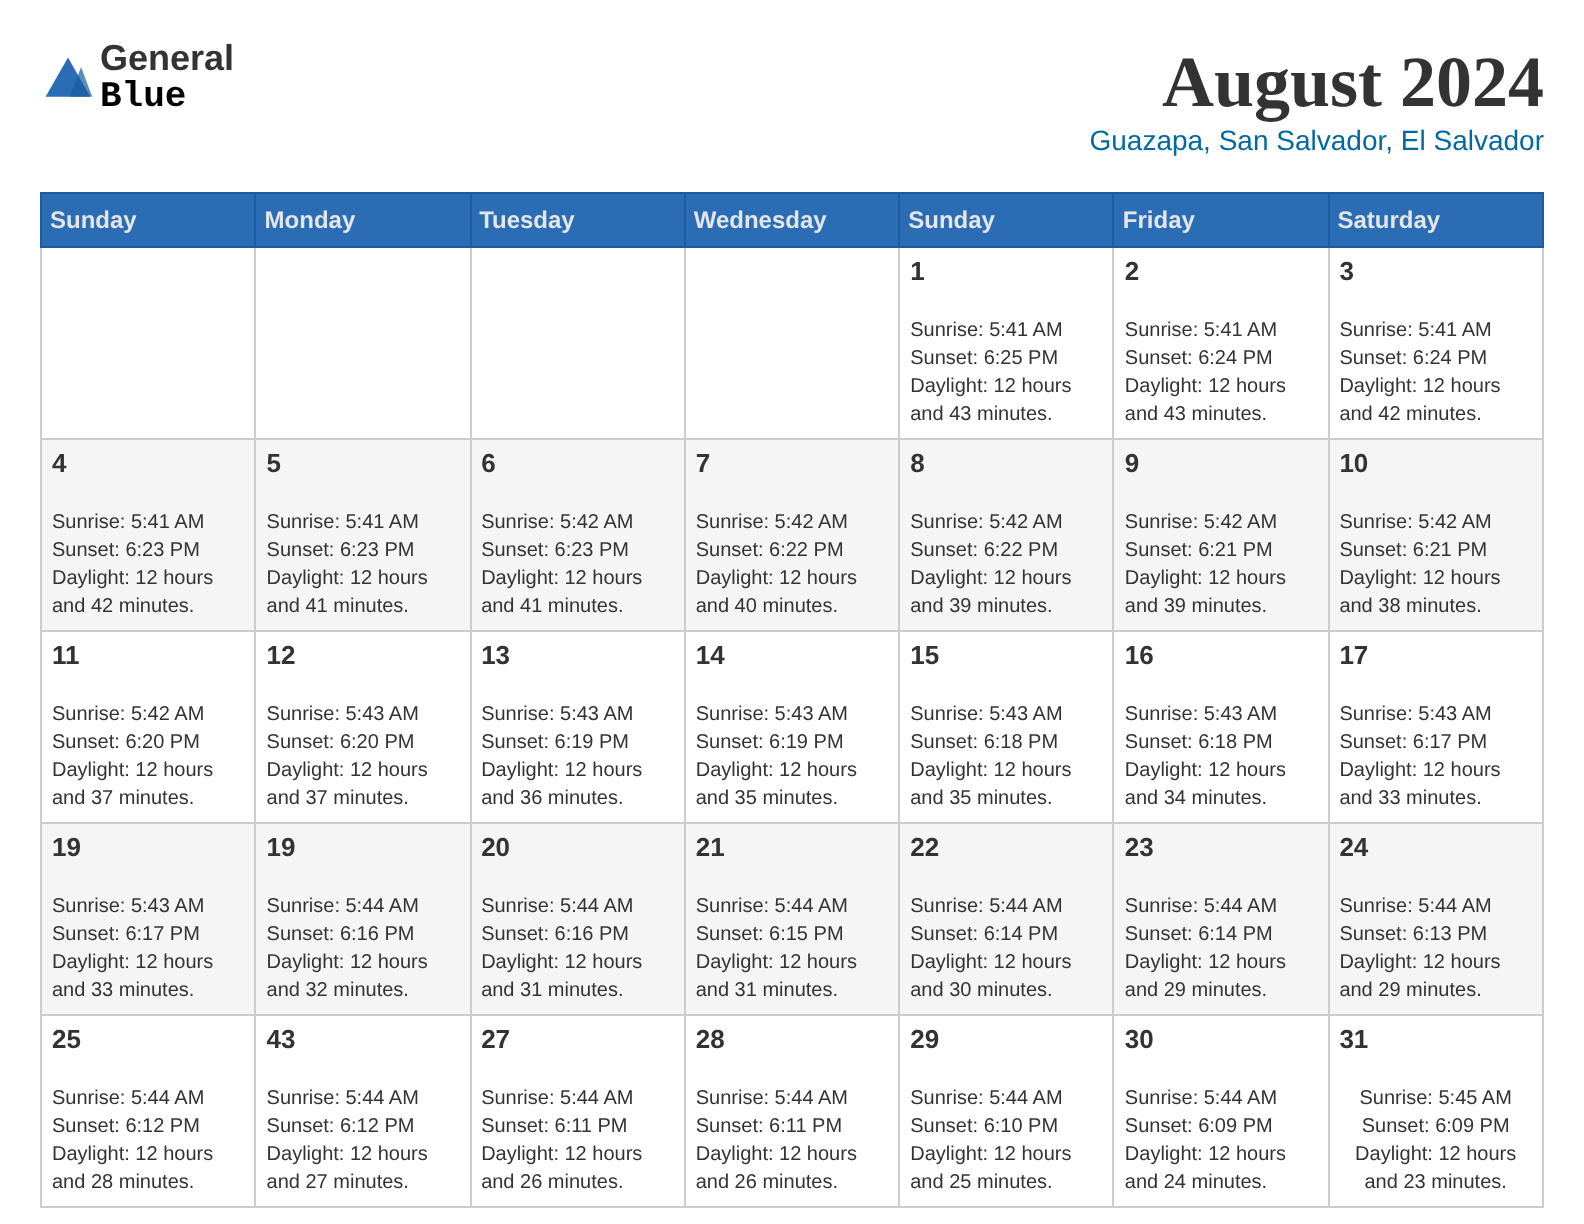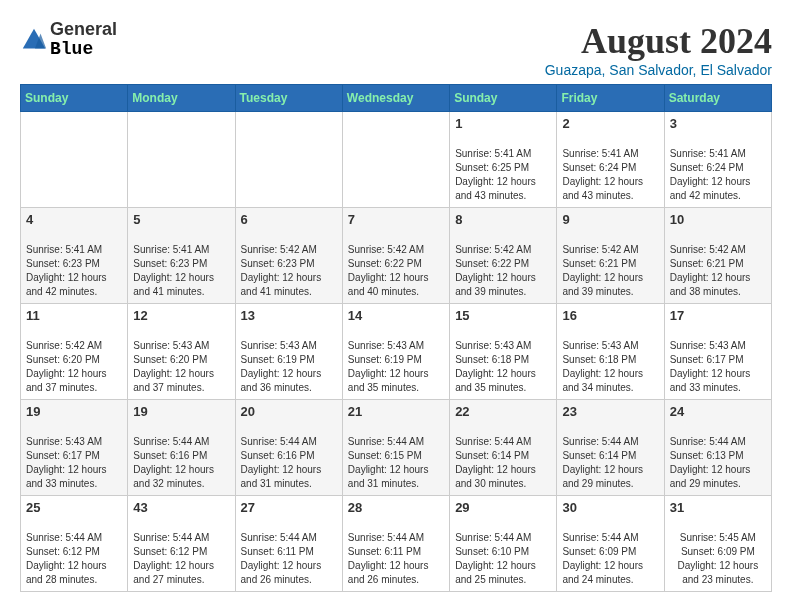--- a/index.html
+++ b/index.html
@@ -7,21 +7,21 @@
       font-family: Arial, sans-serif;
       background: #fff;
       width: 792px;
       min-height: 612px;
       padding: 20px;
     }
     .header {
       display: flex;
       justify-content: space-between;
       align-items: flex-start;
-      margin-bottom: 6px;
+      margin-bottom: 18px;
     }
     .logo {
       display: flex;
       align-items: center;
     }
     .logo-text {
       font-size: 18px;
       font-weight: bold;
       line-height: 1.1;
     }
@@ -45,21 +45,21 @@
       font-size: 14px;
       color: #0369a1;
     }
     table {
       width: 100%;
       border-collapse: collapse;
       table-layout: fixed;
     }
     thead th {
       background: #2a6db5;
-      color: #86efac;
+      color: #e5e5e5;
       font-size: 12px;
       font-weight: bold;
       padding: 6px 4px;
       text-align: left;
       border: 1px solid #1a5da0;
     }
     tbody td {
       border: 1px solid #ccc;
       vertical-align: top;
       padding: 4px 5px;

